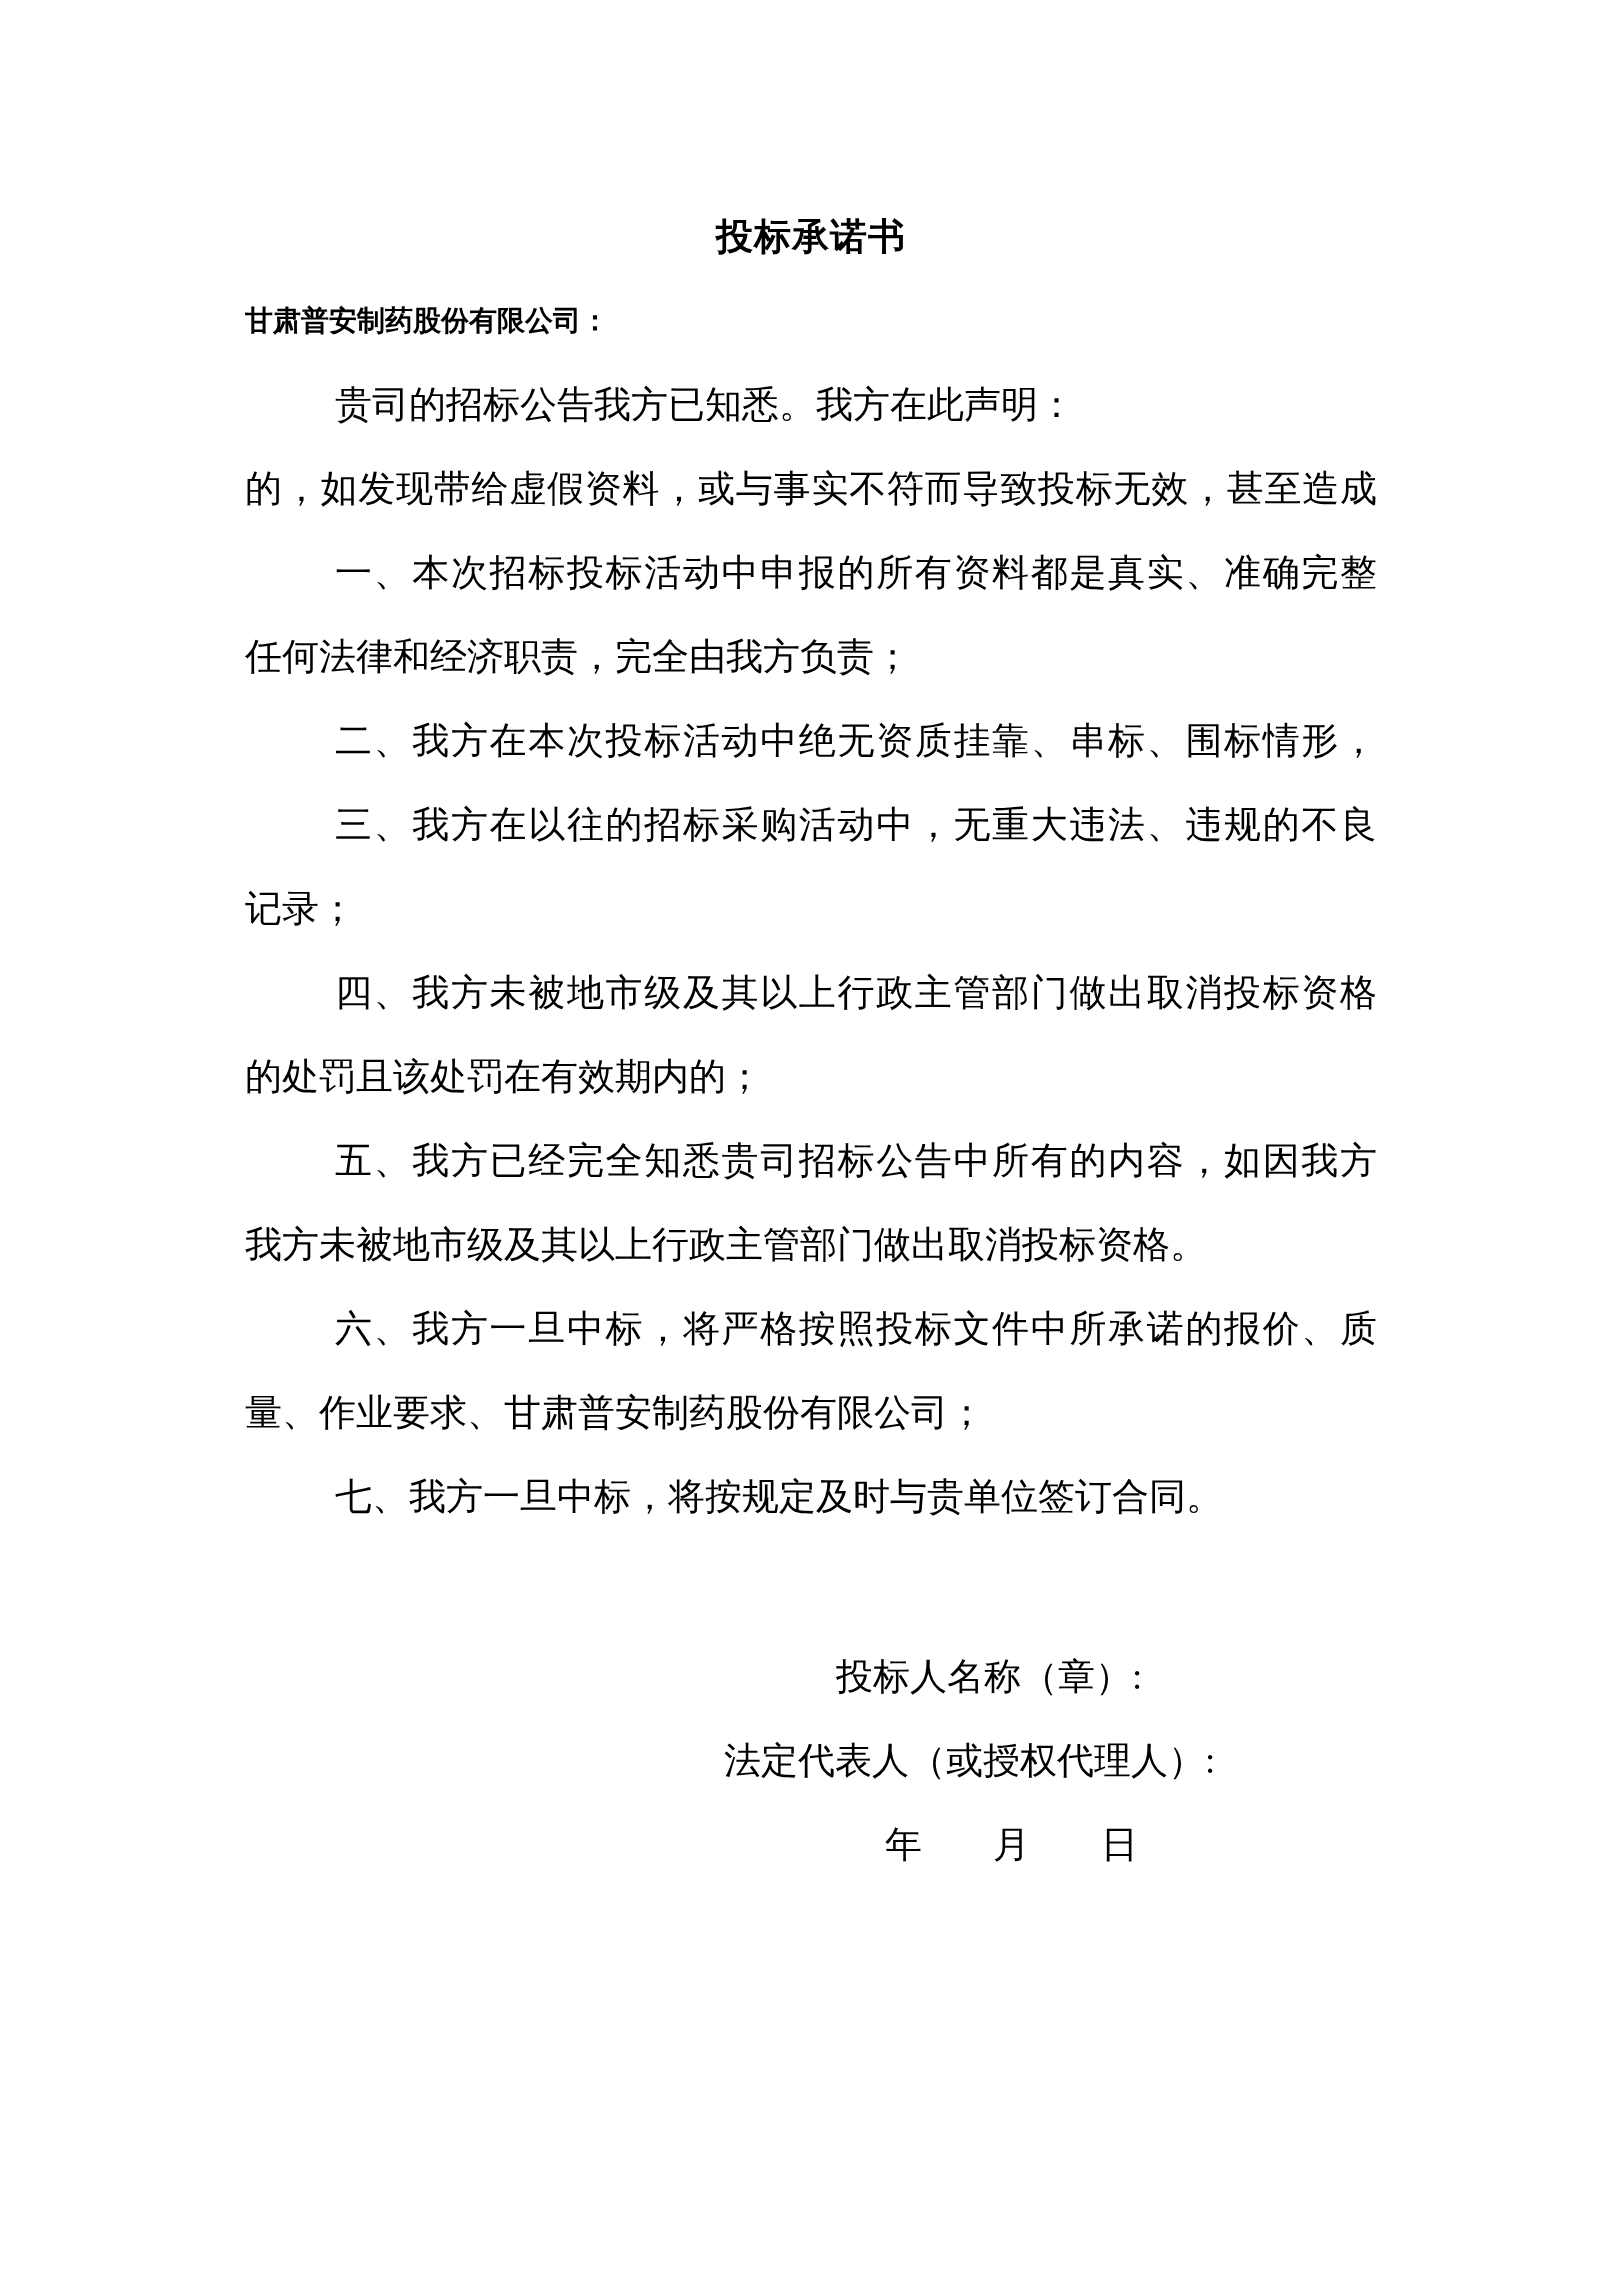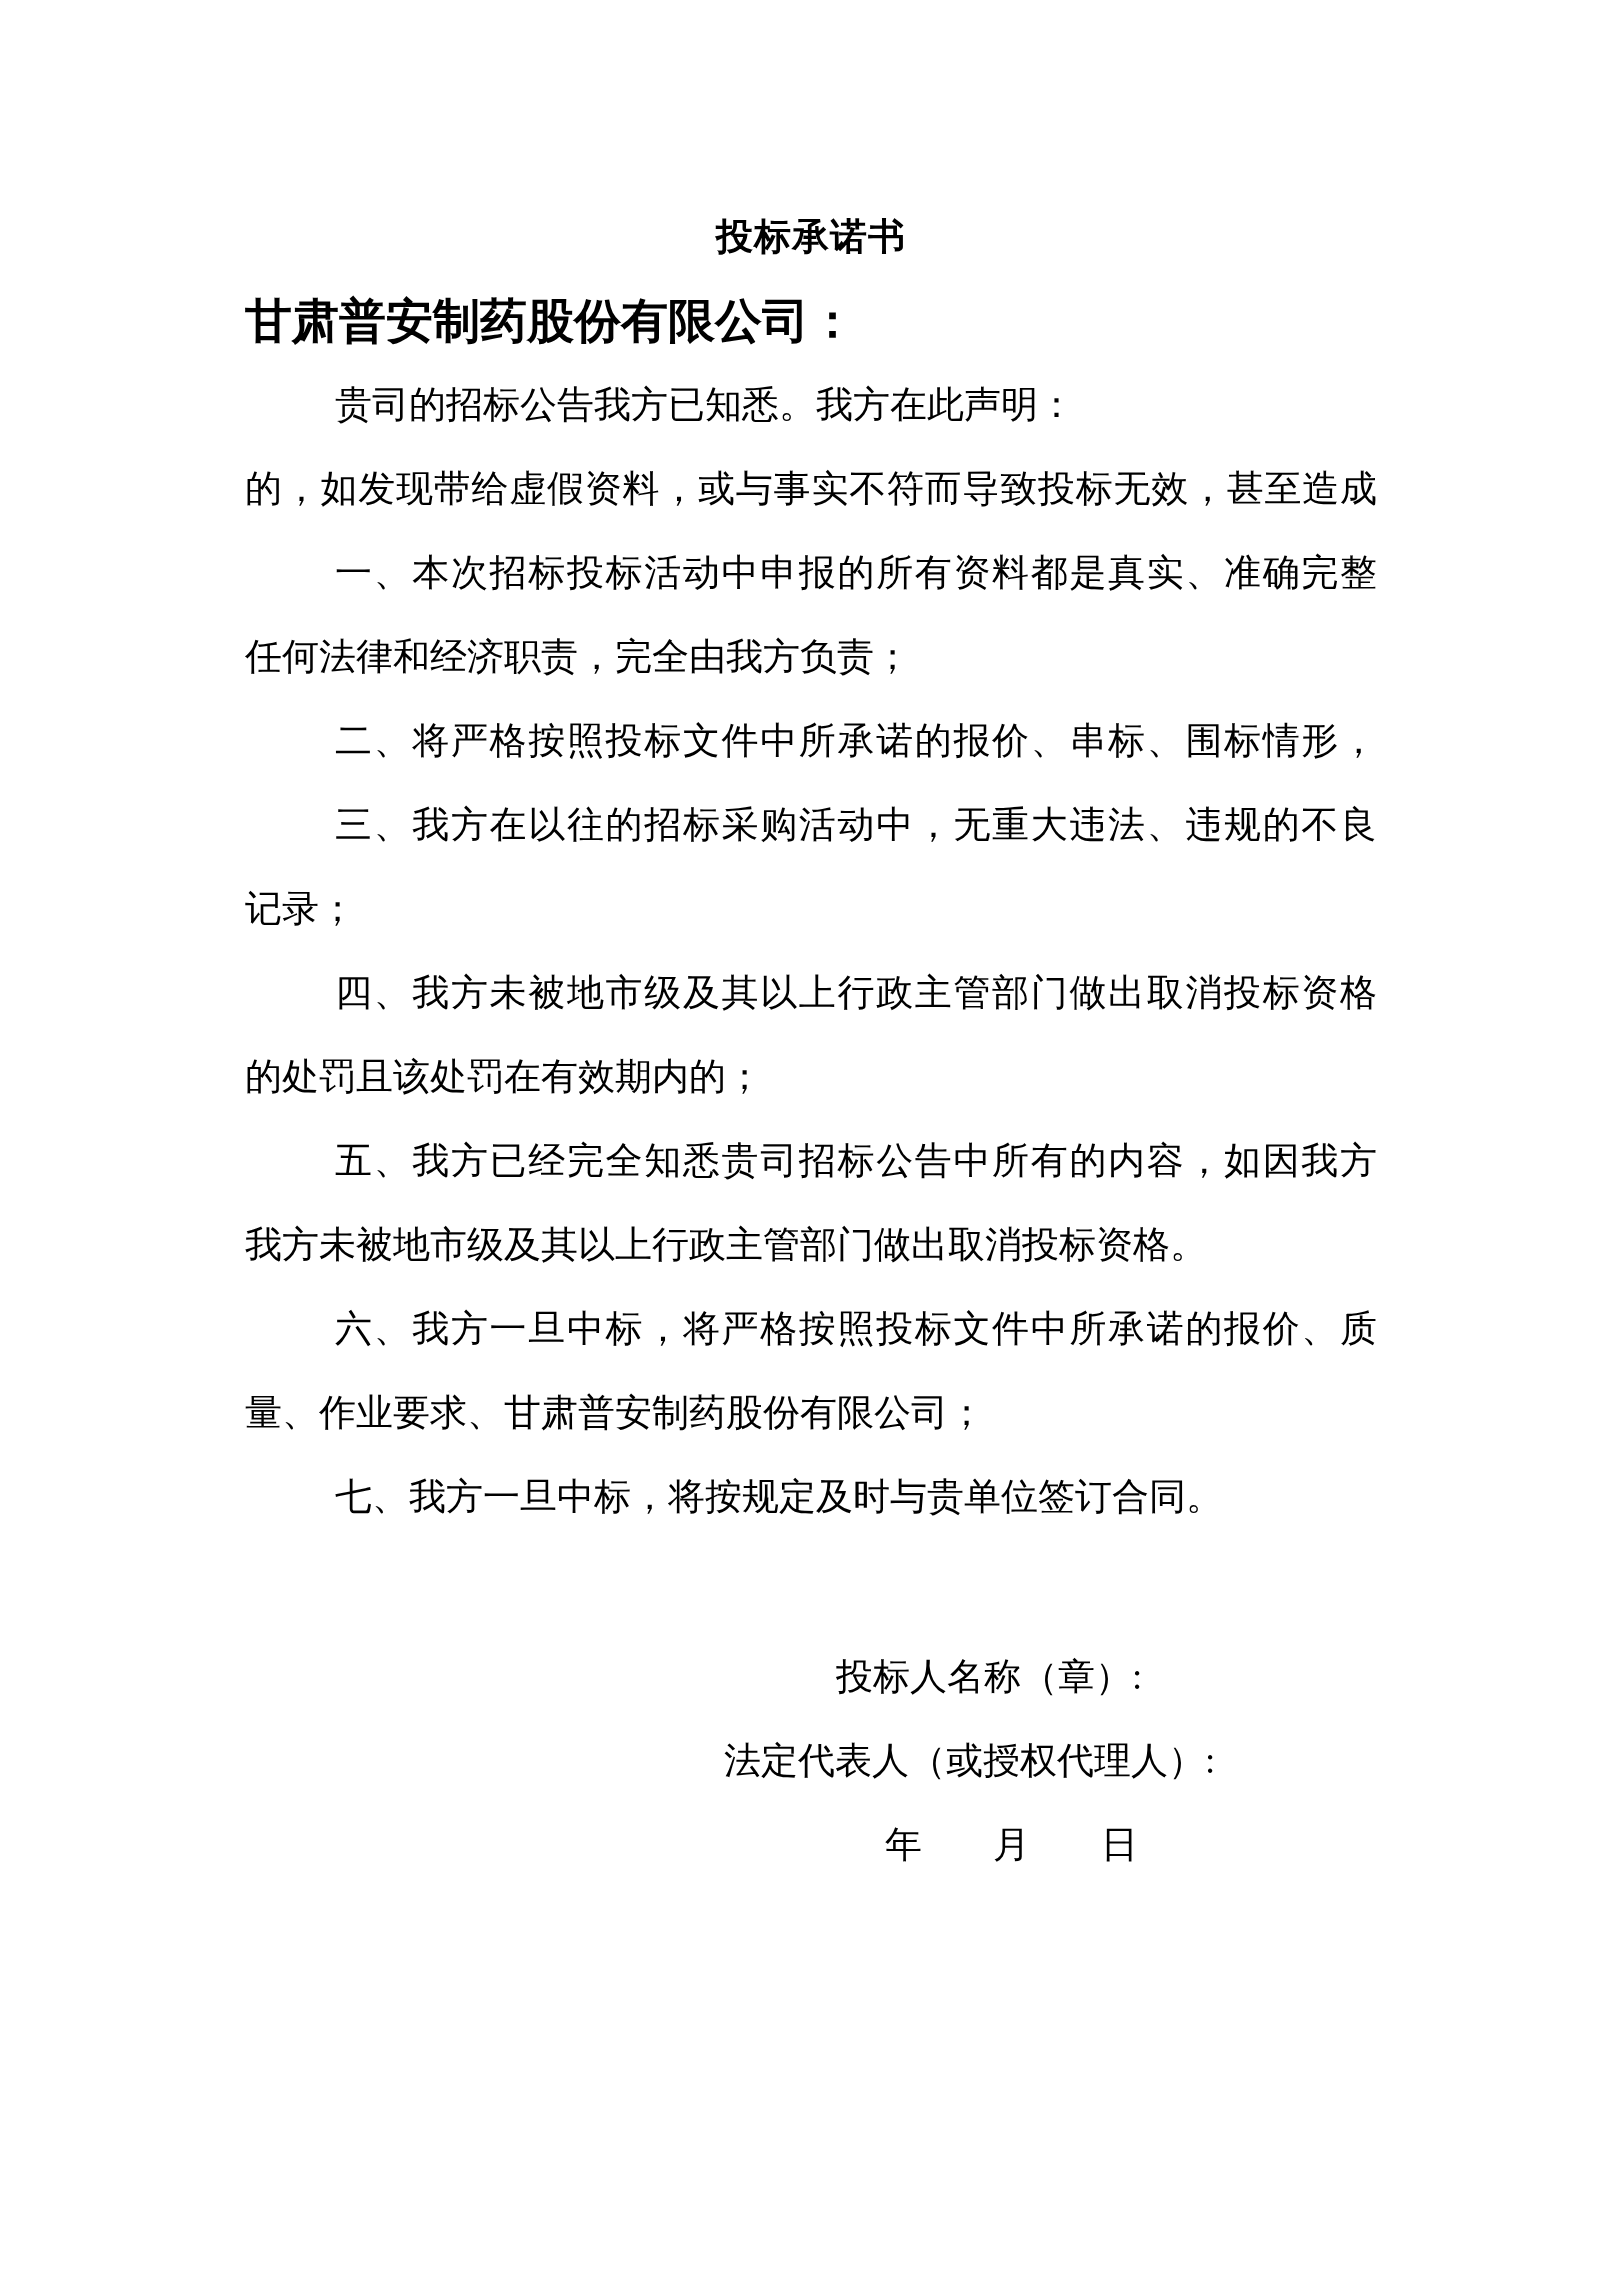--- a/index.html
+++ b/index.html
@@ -29,21 +29,21 @@
     font-family: "Liberation Sans", sans-serif;
     font-weight: bold;
     font-size: 37px;
     letter-spacing: 1px;
   }
   .addressee {
     height: 84px;
     line-height: 84px;
     font-family: "Liberation Sans", sans-serif;
     font-weight: bold;
-    font-size: 47px;
+    font-size: 28px;
   }
   .line {
     height: 84px;
     line-height: 84px;
     font-family: "Liberation Serif", serif;
     font-size: 37px;
   }
   .line.ind {
     text-indent: 90px;
   }
@@ -76,21 +76,21 @@
 
     <div class="doc-title">投标承诺书</div>
 
     <div class="addressee">甘肃普安制药股份有限公司：</div>
 
     <div>
         <div class="line ind">贵司的招标公告我方已知悉。我方在此声明：</div>
         <div class="line j">的，如发现带给虚假资料，或与事实不符而导致投标无效，甚至造成</div>
         <div class="line ind j">一、本次招标投标活动中申报的所有资料都是真实、准确完整</div>
         <div class="line">任何法律和经济职责，完全由我方负责；</div>
-        <div class="line ind j">二、将严格按照投标文件中所承诺的报价、串标、围标情形，</div>
+        <div class="line ind j">二、我方在本次投标活动中绝无资质挂靠、串标、围标情形，</div>
         <div class="line ind j">三、我方在以往的招标采购活动中，无重大违法、违规的不良</div>
         <div class="line">记录；</div>
         <div class="line ind j">四、我方未被地市级及其以上行政主管部门做出取消投标资格</div>
         <div class="line">的处罚且该处罚在有效期内的；</div>
         <div class="line ind j">五、我方已经完全知悉贵司招标公告中所有的内容，如因我方</div>
         <div class="line">我方未被地市级及其以上行政主管部门做出取消投标资格。</div>
         <div class="line ind j">六、我方一旦中标，将严格按照投标文件中所承诺的报价、质</div>
         <div class="line">量、作业要求、甘肃普安制药股份有限公司；</div>
         <div class="line ind">七、我方一旦中标，将按规定及时与贵单位签订合同。</div>
       </div>

